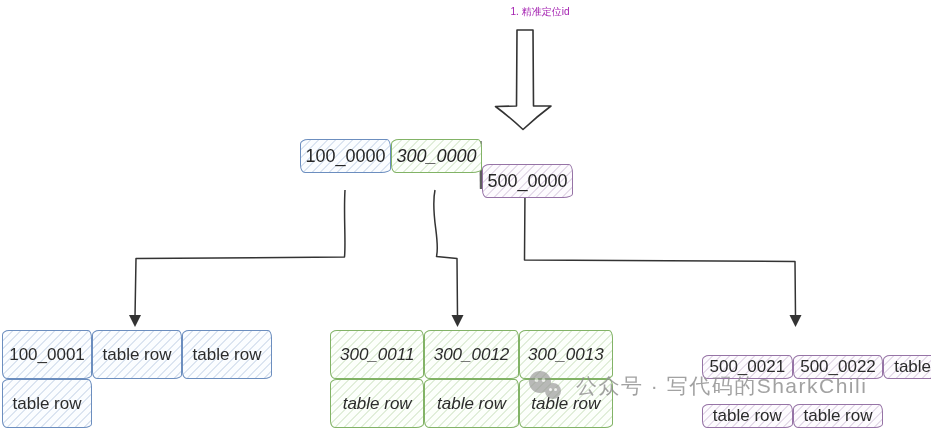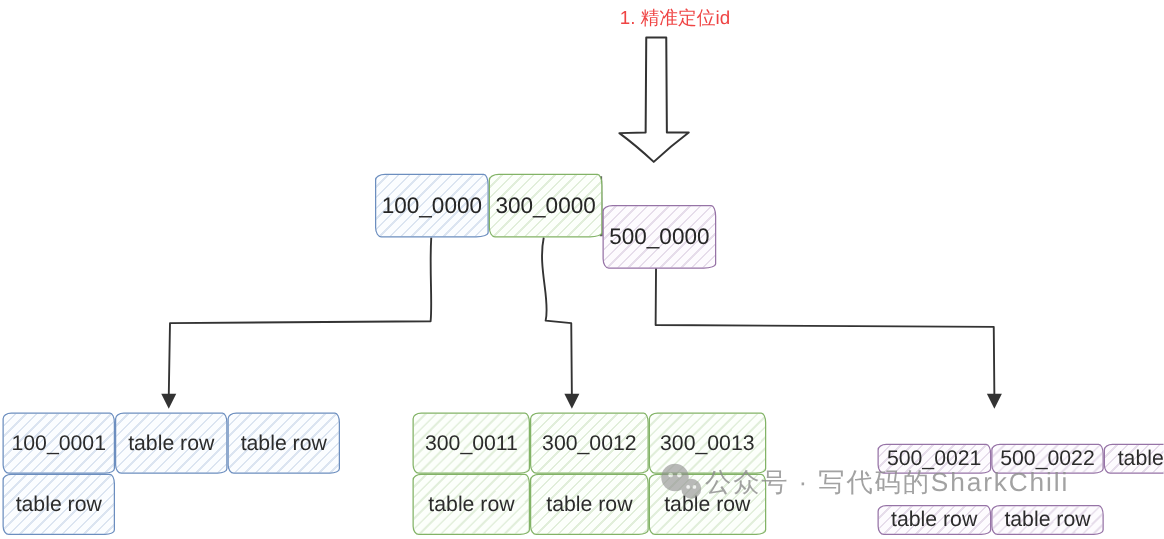--- a/index.html
+++ b/index.html
@@ -1,51 +1,51 @@
 <!DOCTYPE html>
 <html><head>
 <meta charset="utf-8">
 <style>
   html,body { margin:0; padding:0; background:#fff; }
   .canvas {
     position:relative; width:931px; height:431px; background:#ffffff;
     font-family:"Liberation Sans","DejaVu Sans",sans-serif; overflow:hidden;
     color:#2d2d2d;
   }
-  .label { position:absolute; font-size:15px; color:#ef4444; white-space:nowrap; }
+  .label { position:absolute; font-size:10px; color:#a21caf; white-space:nowrap; }
   .label.step1 { left:430px; top:5px; width:220px; text-align:center; }
   .label.step2 { left:562px; top:233px; }
   .overlay { position:absolute; left:0; top:0; width:931px; height:431px; pointer-events:none; }
 
   .index-row { position:absolute; left:300px; top:139px; display:flex; }
   .idx-cell {
-    box-sizing:border-box; width:91px; height:51px; display:flex;
+    box-sizing:border-box; width:91px; height:34px; display:flex;
     align-items:center; justify-content:center; font-size:18px; color:#262626;
     border-radius:8px 4px 10px 5px / 5px 9px 4px 8px;
   }
 
   .tbl { position:absolute; display:grid; grid-template-columns:repeat(3,1fr); grid-template-rows:49px 49px; }
   .tbl-cell {
     box-sizing:border-box; display:flex; align-items:center; justify-content:center;
     font-size:17px; color:#2b2b2b; border-radius:7px 4px 8px 5px / 5px 8px 4px 7px;
   }
   .t-blue   { left:2px;   top:330px; width:270px; }
   .t-green  { left:330px; top:330px; width:283px; }
   .t-purple { left:658px; top:330px; width:272px;padding-left:44px; }
 
   .b-blue   { border:1.6px solid #6c8ebf; }
-  .b-green  { border:1.6px solid #82b366; }
+  .b-green  { border:1.6px solid #82b366;font-style:italic; }
   .b-purple { border:1.6px solid #9673a6; }
   .h-blue   { background:repeating-linear-gradient(135deg, rgba(108,142,191,0.22) 0 1.4px, rgba(255,255,255,0) 1.4px 6px) #fbfdff; }
   .h-green  { background:repeating-linear-gradient(135deg, rgba(130,179,102,0.22) 0 1.4px, rgba(255,255,255,0) 1.4px 6px) #fcfffb; }
   .h-purple { background:repeating-linear-gradient(135deg, rgba(150,115,166,0.22) 0 1.4px, rgba(255,255,255,0) 1.4px 6px) #fdfbfe;margin-top:25px; }
 
   .watermark {
     position:absolute; left:524px; top:368px; display:flex; align-items:center;
-    gap:0; pointer-events:none;
+    gap:12px; pointer-events:none;
   }
   .wm-text {
     font-size:21px; letter-spacing:1.5px; color:rgba(142,142,142,0.82);
     white-space:nowrap;
   }
 </style>
 </head>
 <body>
 
 <div class="canvas">

